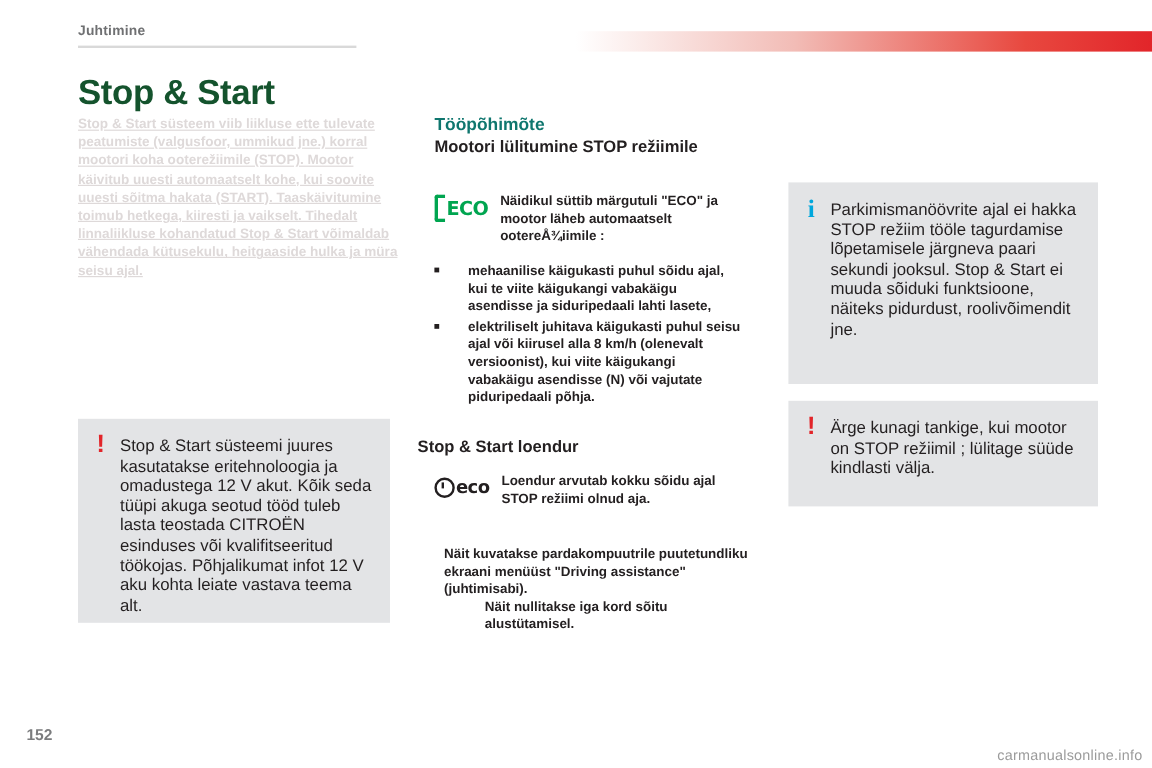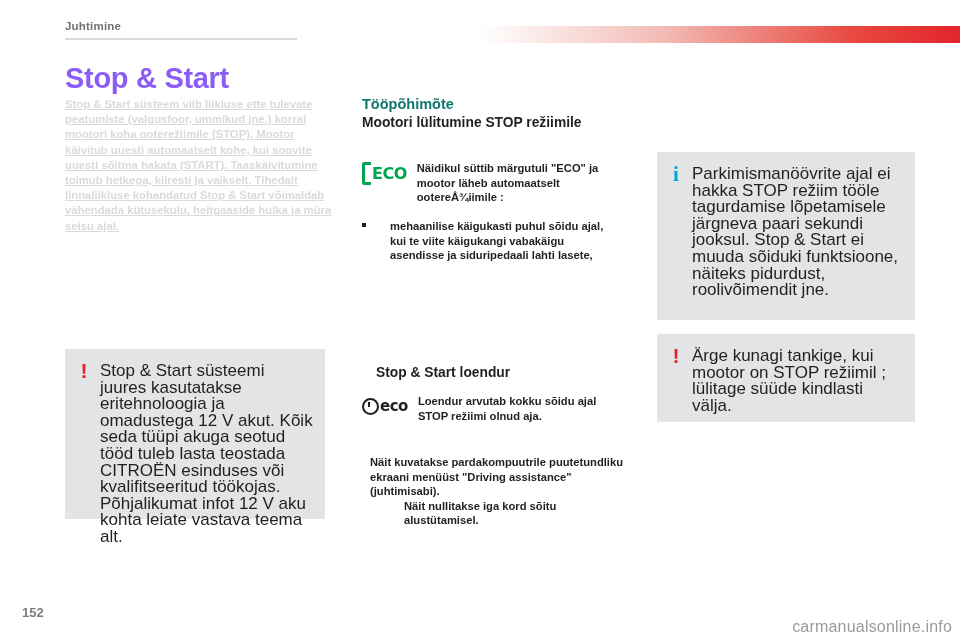--- a/index.html
+++ b/index.html
@@ -49,21 +49,21 @@
     background: linear-gradient(to right, #ffffff 0%, #f2bcb6 38%, #e8483f 78%, #e2252a 100%);
   }
 
   h1.title {
     position: absolute;
     left: 65px;
     top: 62px;
     margin: 0;
     font-size: 29px;
     font-weight: bold;
-    color: #8b5cf6;
+    color: #14532d;
     letter-spacing: -0.3px;
   }
 
   .body-faded {
     position: absolute;
     left: 65px;
     top: 97px;
     width: 268px;
     font-size: 11.3px;
     line-height: 15.2px;
@@ -84,21 +84,21 @@
   .notice .glyph {
     flex: 0 0 14px;
     font-size: 21px;
     font-weight: bold;
     line-height: 16px;
     text-align: center;
   }
   .notice .glyph.warn { color: #e2252a; }
   .notice .glyph.info { color: #00a7dd; font-family: "Liberation Serif", serif; }
   .notice .ntext {
-    font-size: 17px;
+    font-size: 14px;
     line-height: 16.6px;
     color: #231f20;
   }
 
   .notice-battery {
     left: 65px;
     top: 349px;
     width: 260px;
     height: 170px;
   }
@@ -194,21 +194,21 @@
     position: absolute;
     left: 0;
     top: 4px;
     width: 4px;
     height: 4px;
     background: #231f20;
   }
 
   .mid-h3b {
     position: absolute;
-    left: 376px;
+    left: 348px;
     top: 365px;
     margin: 0;
     font-size: 13.8px;
     font-weight: bold;
     color: #231f20;
   }
 
   .counter-row {
     position: absolute;
     left: 362px;
@@ -271,21 +271,21 @@
     left: 22px;
     top: 605px;
     font-size: 13px;
     font-weight: bold;
     color: #7b7c7e;
   }
   .watermark {
     position: absolute;
     right: 8px;
     bottom: 4px;
-    font-size: 16px;
+    font-size: 12px;
     color: #9b9b9b;
     letter-spacing: 0.2px;
   }
 </style>
 </head>
 <body>
 
 <div class="header">
   <div class="section-label">Juhtimine</div>
   <div class="header-rule"></div>
@@ -310,20 +310,24 @@
       <span>ECO</span>
   </div>
   <div class="eco-text">Näidikul süttib märgutuli "ECO" ja mootor läheb automaatselt ootereÅ¾iimile :</div>
 </div>
 
 <ul class="bullets">
   <li>
     <span class="dash"></span>
     <span>mehaanilise käigukasti puhul sõidu ajal, kui te viite käigukangi vabakäigu asendisse ja siduripedaali lahti lasete,</span>
   </li>
+  <li>
+    <span class="dash"></span>
+    <span>elektriliselt juhitava käigukasti puhul seisu ajal või kiirusel alla 8 km/h (olenevalt versioonist), kui viite käigukangi vabakäigu asendisse (N) või vajutate piduripedaali põhja.</span>
+  </li>
 </ul>
 
 <h3 class="mid-h3b">Stop &amp; Start loendur</h3>
 
 <div class="counter-row">
   <div class="counter-badge">
     <span class="clock"></span>
       <span>eco</span>
   </div>
   <div class="counter-text">Loendur arvutab kokku sõidu ajal STOP režiimi olnud aja.</div>

